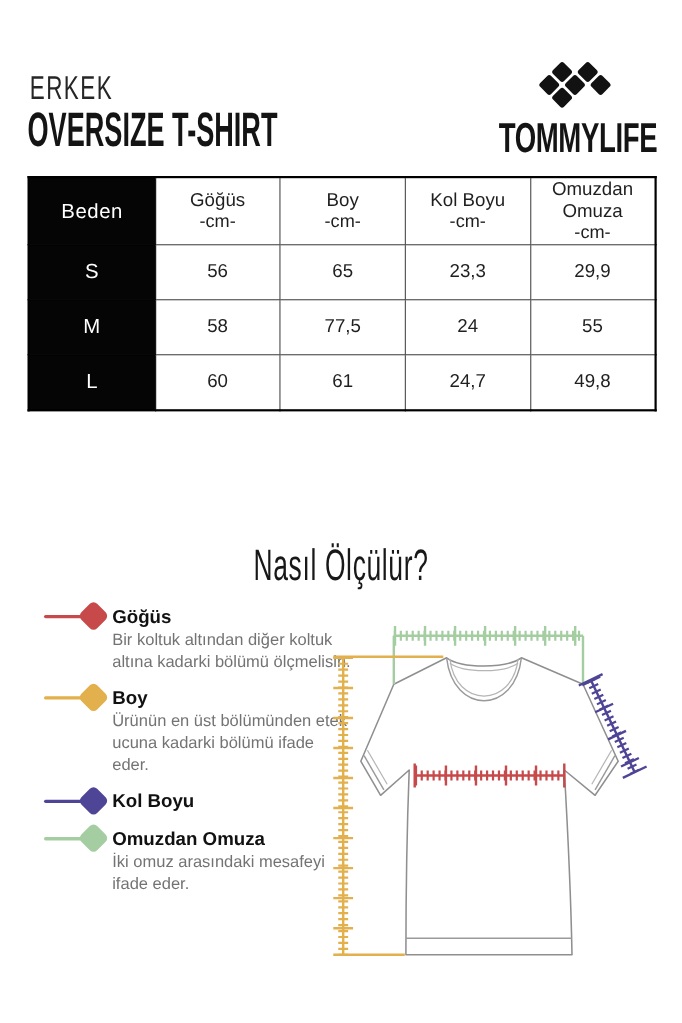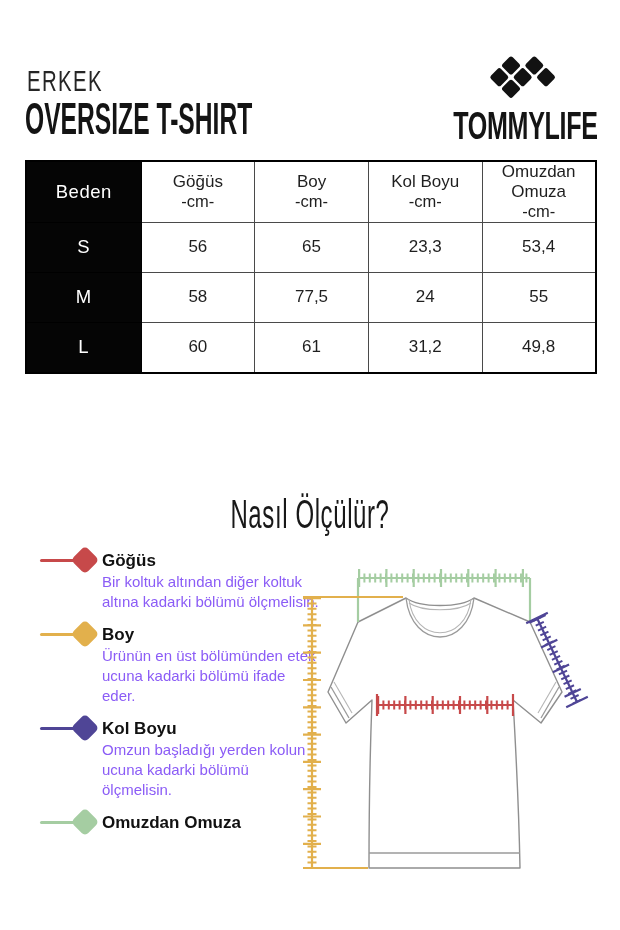--- a/index.html
+++ b/index.html
@@ -37,21 +37,21 @@
   #measure-title{left:0;top:494px;width:620px;text-align:center;font-size:40px;font-weight:400;
     color:#181818;letter-spacing:1px;transform:scaleX(.6);transform-origin:center top;line-height:1;}
 
   #legend{left:40px;top:550px;width:256px;}
   .legend-item{position:relative;padding-left:62px;margin-bottom:12px;}
   .legend-marker{position:absolute;left:0;top:0;width:62px;height:22px;}
   .legend-marker .line{position:absolute;left:0;top:9px;width:42px;height:3px;border-radius:2px;}
   .legend-marker .diamond{position:absolute;left:32px;top:-3px;width:26px;height:26px;
     border-radius:6px;transform:rotate(45deg) scale(.78);}
   .legend-name{font-size:17px;font-weight:700;color:#111;line-height:22px;}
-  .legend-desc{font-size:15px;color:#8b5cf6;line-height:20px;width:218px;}
+  .legend-desc{font-size:15px;color:#737373;line-height:20px;width:218px;}
 
   
   #diagram{left:300px;top:552px;width:320px;height:378px;}
   .shirt{fill:#ffffff;stroke:#8f8f8f;stroke-width:1.4;stroke-linejoin:round;}
   .shirt-detail{fill:none;stroke:#9a9a9a;stroke-width:1.3;}
   .shirt-detail-light{fill:none;stroke:#b5b5b5;stroke-width:1.1;}
   .spine{fill:none;stroke-width:2.2;}
   .minor{fill:none;stroke-width:9;stroke-dasharray:2 3.4;}
   .major{fill:none;stroke-width:18;stroke-dasharray:2.2 25.1;}
   .c-shoulder{stroke:var(--shoulder);}
@@ -103,34 +103,34 @@
     <th>
       <span>Omuzdan Omuza</span>
       <span class="unit">-cm-</span>
     </th>
   </tr>
   <tr>
     <td class="size-col">S</td>
     <td>56</td>
     <td>65</td>
     <td>23,3</td>
-    <td>53,4</td>
+    <td>29,9</td>
   </tr>
   <tr>
     <td class="size-col">M</td>
     <td>58</td>
     <td>77,5</td>
     <td>24</td>
     <td>55</td>
   </tr>
   <tr>
     <td class="size-col">L</td>
     <td>60</td>
     <td>61</td>
-    <td>31,2</td>
+    <td>24,7</td>
     <td>49,8</td>
   </tr>
 </tbody>
   </table>
 
 <div class="abs cond" id="measure-title">Nasıl Ölçülür?</div>
 
 <div class="abs" id="legend">
 
   <div class="legend-item">
@@ -150,29 +150,29 @@
     <div class="legend-name">Boy</div>
     <div class="legend-desc">Ürünün en üst bölümünden etek ucuna kadarki bölümü ifade eder.</div>
   </div>
 
   <div class="legend-item">
     <span class="legend-marker">
       <span class="line" style="background:var(--sleeve);"></span>
       <span class="diamond" style="background:var(--sleeve);"></span>
     </span>
     <div class="legend-name">Kol Boyu</div>
-    <div class="legend-desc">Omzun başladığı yerden kolun ucuna kadarki bölümü ölçmelisin.</div>
   </div>
 
   <div class="legend-item">
     <span class="legend-marker">
       <span class="line" style="background:var(--shoulder);"></span>
       <span class="diamond" style="background:var(--shoulder);"></span>
     </span>
     <div class="legend-name">Omuzdan Omuza</div>
+    <div class="legend-desc">İki omuz arasındaki mesafeyi ifade eder.</div>
   </div>
 
 </div>
 
 <svg class="abs" id="diagram" viewBox="0 0 320 378" aria-hidden="true">
 
   <g>
     <path class="shirt" d="M58,70 L106,46 C120,56 160,56 174,46 L230,70
       L262,140 L241,171 L213,148
       C216,200 219,262 220,316

